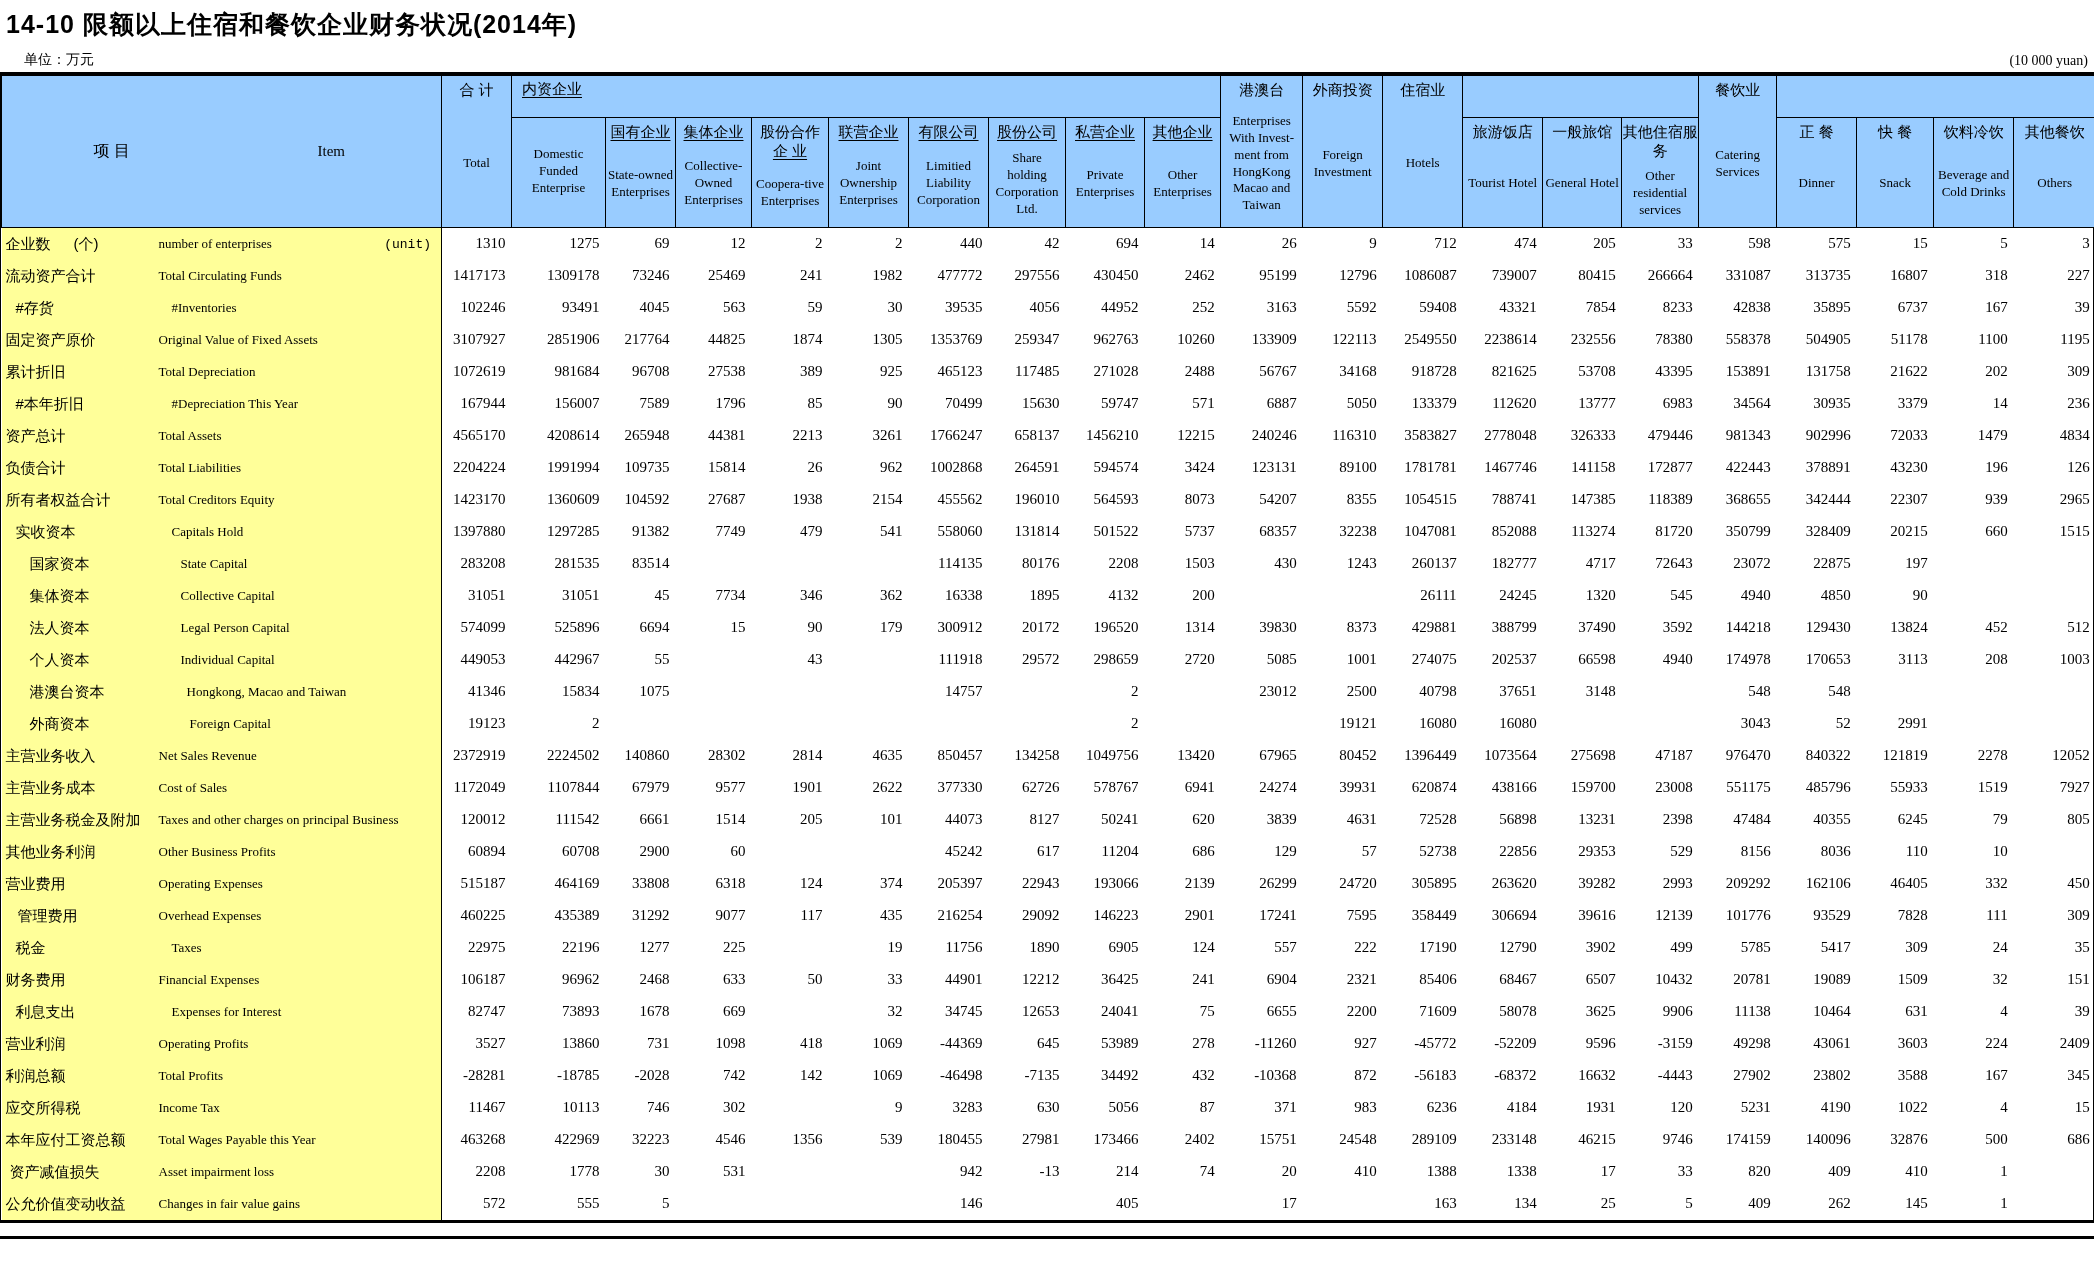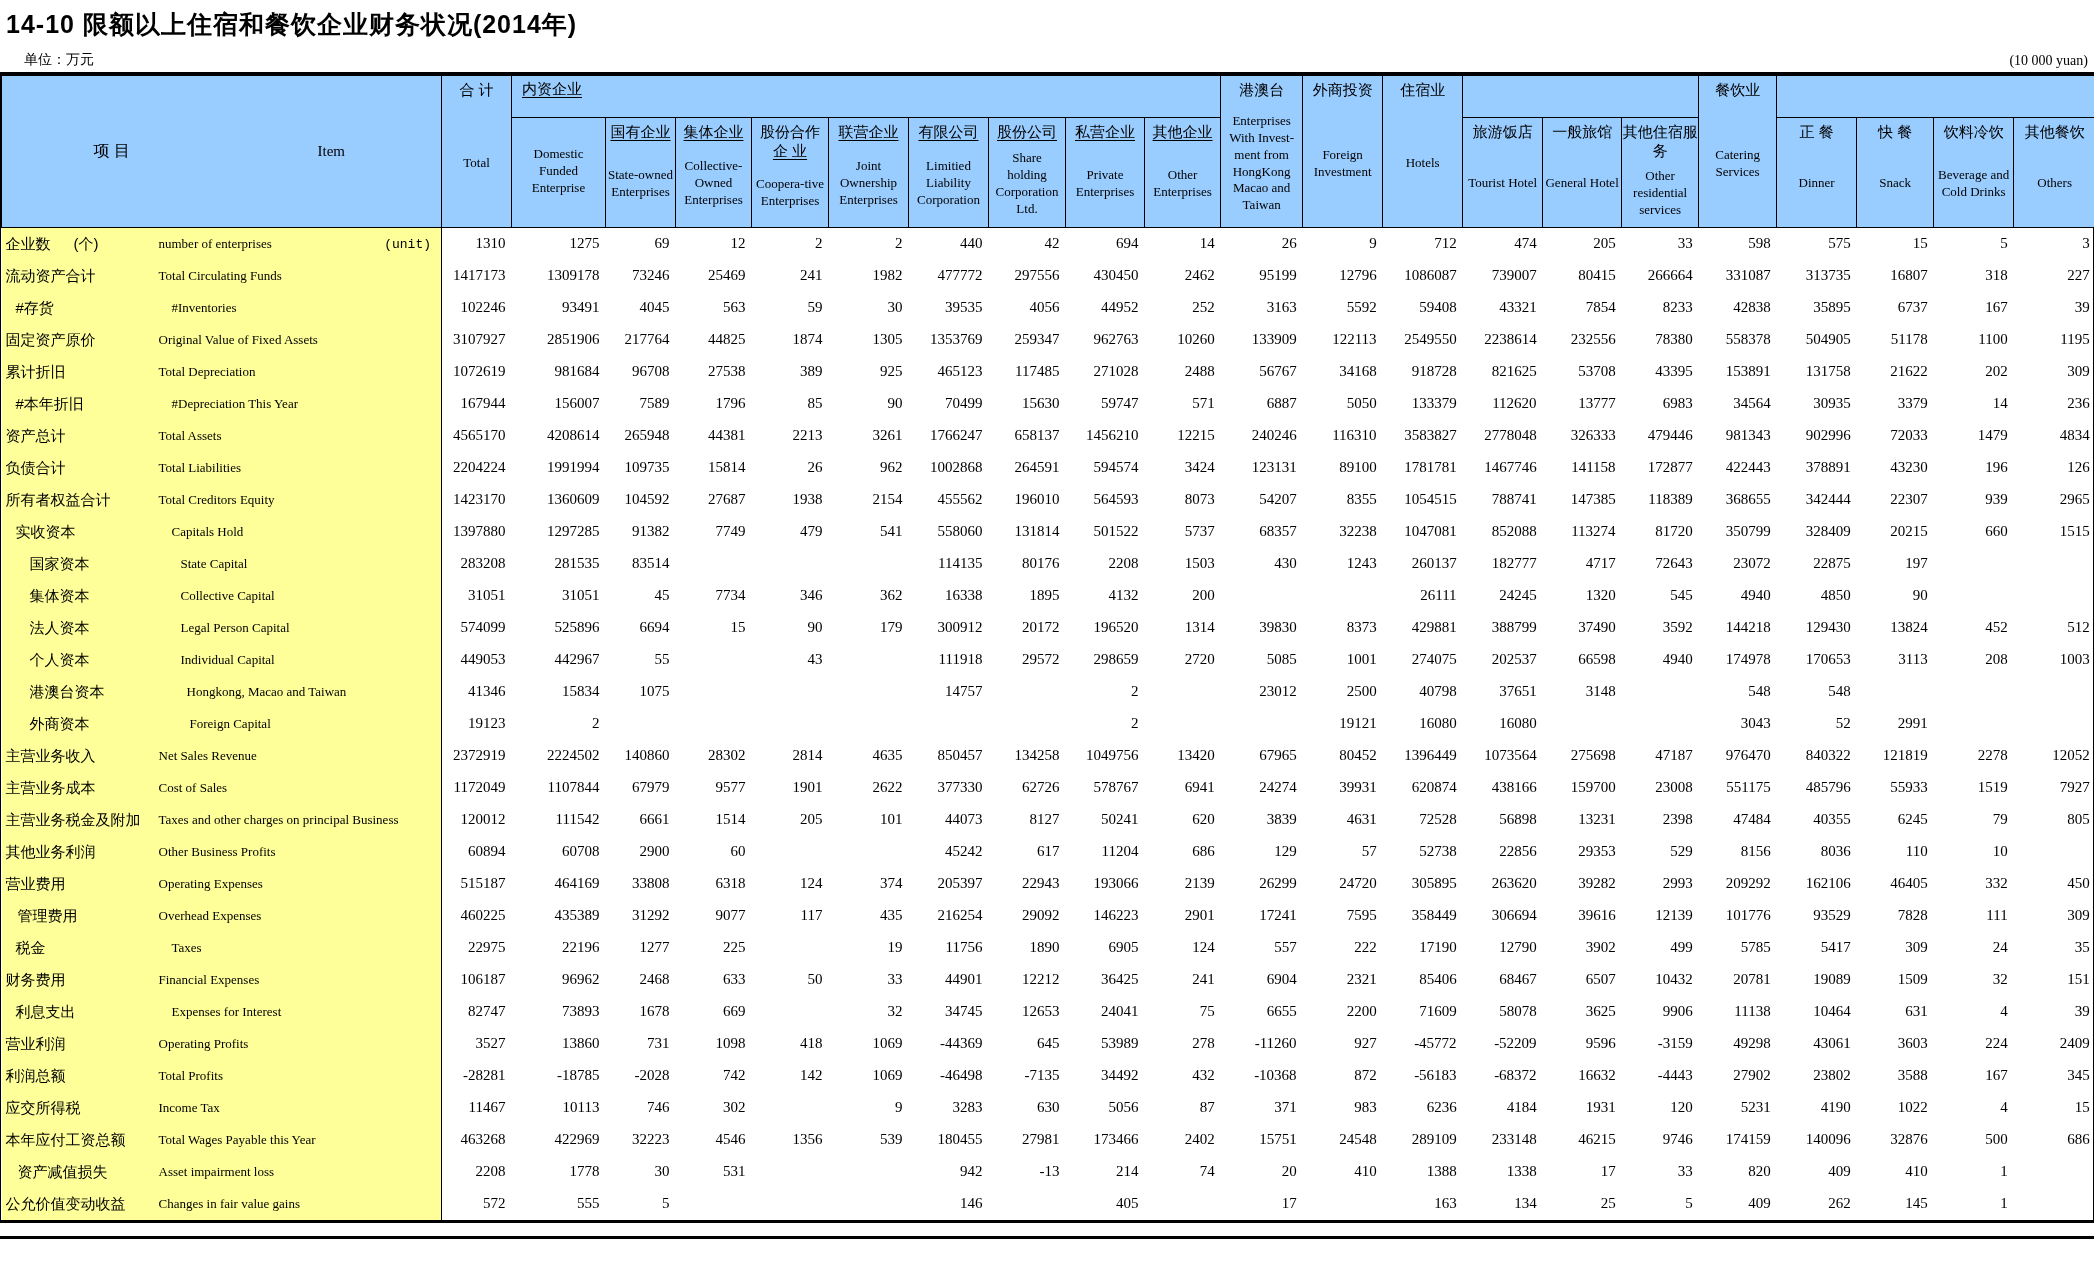--- a/index.html
+++ b/index.html
@@ -999,21 +999,21 @@
             <td class="num">46215</td>
             <td class="num">9746</td>
             <td class="num">174159</td>
             <td class="num">140096</td>
             <td class="num">32876</td>
             <td class="num">500</td>
             <td class="num">686</td>
           </tr>
           <tr>
             <td class="label">
-              <span class="cn" style="left: 16px;">资产减值损失</span>
+              <span class="cn" style="left: 8px;">资产减值损失</span>
               <span class="en" style="left: 157px;">Asset impairment loss</span>
             </td>
             <td class="num">2208</td>
             <td class="num">1778</td>
             <td class="num">30</td>
             <td class="num">531</td>
             <td class="num"></td>
             <td class="num"></td>
             <td class="num">942</td>
             <td class="num">-13</td>

